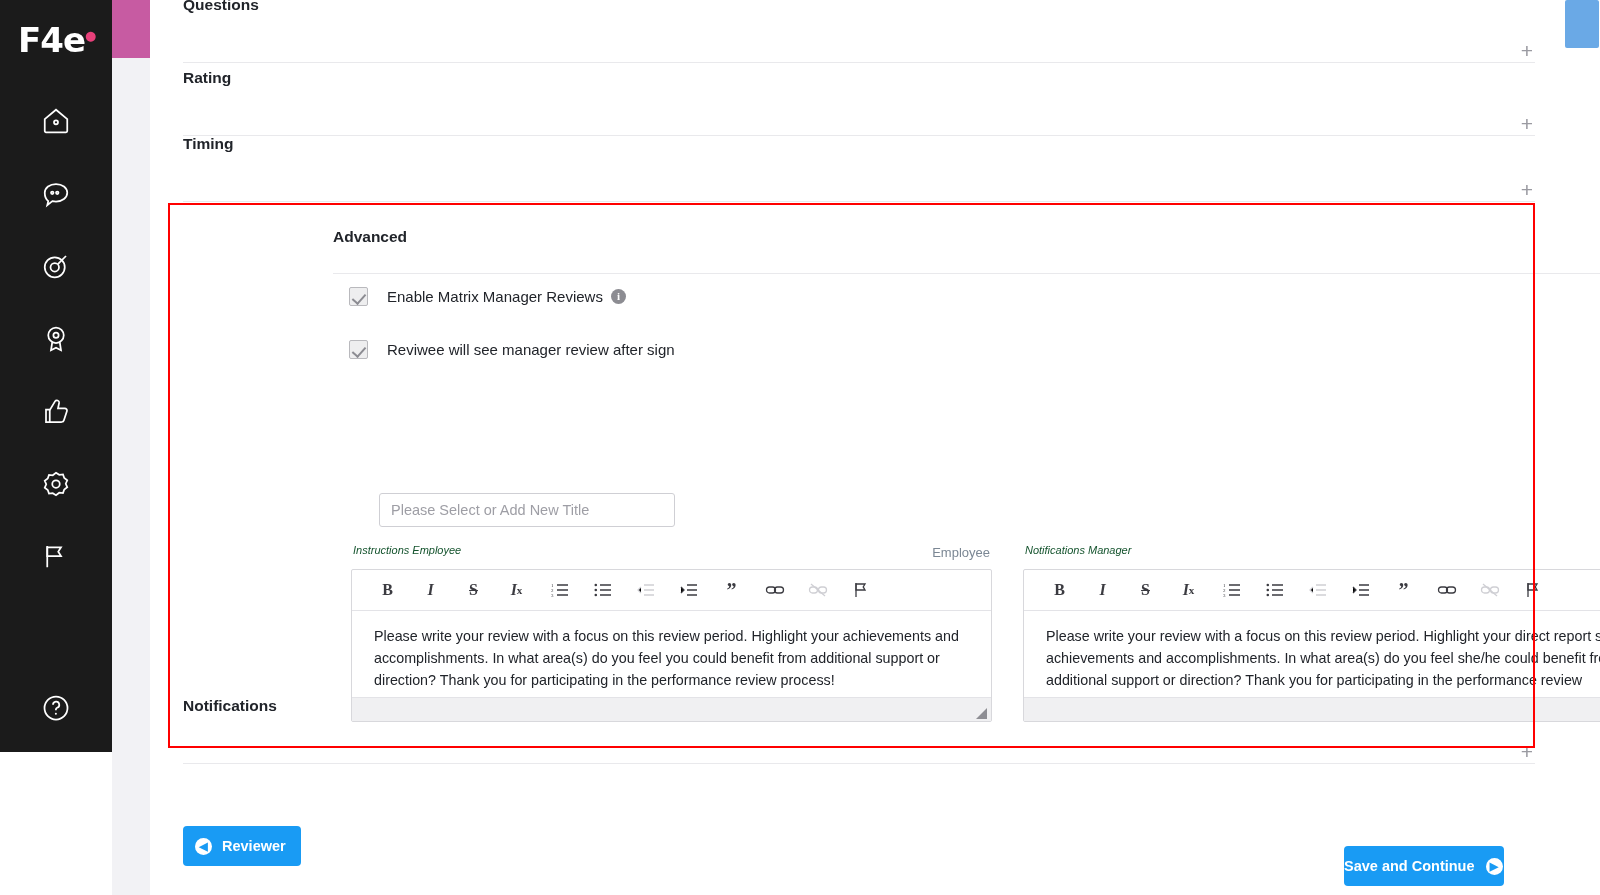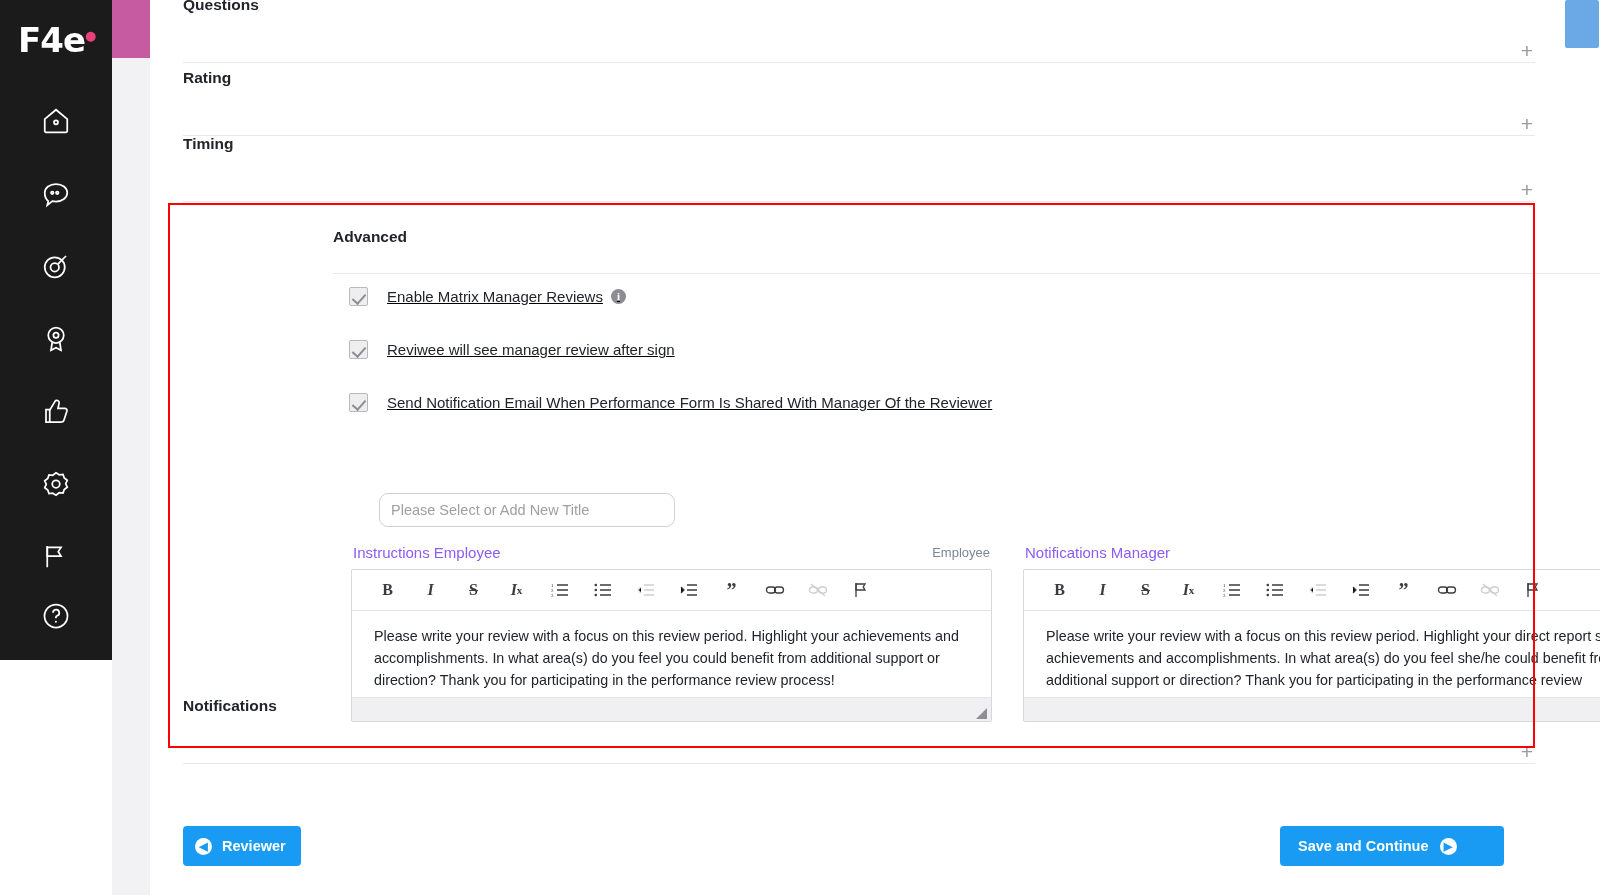--- a/index.html
+++ b/index.html
@@ -15,21 +15,21 @@
     position: relative;
     width: 1600px;
     height: 895px;
     background: #ffffff;
   }
 
   
   .rail {
     position: absolute;
     left: 0; top: 0;
-    width: 112px; height: 660px;
+    width: 112px; height: 752px;
     background: #1b1b1b;
     z-index: 5;
   }
   .logo {
     position: absolute;
     left: 18px; top: 14px;
     width: 78px; height: 44px;
     color: #ffffff;
     font-size: 34px;
     font-weight: bold;
@@ -144,21 +144,20 @@
   .adv-head .t {
     position: absolute; left: 0; top: 6px;
     font-size: 15.5px; color: #21242a; font-weight: bold;
   }
 
   .chk-row {
     position: absolute;
     left: 16px;
     display: flex;
     align-items: center;
-    text-decoration: underline;
   }
   .chk {
     width: 19px; height: 19px;
     border: 1px solid #b9b9bd;
     background: #eeeeef;
     border-radius: 2px;
     display: inline-block;
     position: relative;
     flex: 0 0 auto;
     cursor: pointer;
@@ -198,39 +197,39 @@
     position: absolute;
     left: 46px; top: 241px;
     font-size: 14.5px;
     color: #21242a;
   }
   .title-select {
     position: absolute;
     left: 46px; top: 271px;
     width: 296px; height: 34px;
     border: 1px solid #cfcfd4;
-    border-radius: 9px;
+    border-radius: 3px;
     background: #fff;
     font-size: 14.5px;
     color: #9e9ea5;
     padding: 0 11px;
     line-height: 32px;
     cursor: pointer;
     font-family: "Liberation Sans", sans-serif;
   }
   .title-select::placeholder { color: #9e9ea5; }
 
   
   .editor-block { position: absolute; top: 322px; }
   .editor-left  { left: 18px;  width: 641px; }
   .editor-right { left: 690px; width: 641px; }
 
   .ed-label {
     position: absolute; left: 2px; top: 0;
-    font-size: 15px; color: #8b5cf6;
+    font-size: 11px; color: #14532d; font-style: italic;
   }
   .ed-optional {
     position: absolute; right: 2px; top: 1px;
     font-size: 13px; color: #7b8794;
   }
   .ed-frame {
     position: absolute;
     top: 25px; left: 0;
     width: 100%; height: 153px;
     border: 1px solid #d8d8dc;
@@ -287,21 +286,21 @@
     color: #fff;
     font-size: 14.5px;
     font-weight: bold;
     display: flex;
     align-items: center;
     cursor: pointer;
     border: none;
     font-family: "Liberation Sans", sans-serif;
   }
   .btn-prev { left: 33px; top: 826px; width: 118px; padding-left: 12px; }
-  .btn-next { right: 60px; top: 826px; width: 224px; padding-left: 18px; }
+  .btn-next { right: 60px; top: 846px; width: 160px; }
   .circ {
     width: 17px; height: 17px;
     border-radius: 50%;
     background: #fff;
     color: #199bf4;
     font-size: 11px;
     display: flex; align-items: center; justify-content: center;
     flex: 0 0 auto;
   }
   .btn-prev .circ { margin-right: 10px; }
@@ -426,24 +425,20 @@
         <span class="chk"></span>
         <span class="chk-label">Enable Matrix Manager Reviews</span>
         <span class="info-ic">i</span>
       </div>
 
       <div class="chk-row" style="top:118px">
         <span class="chk"></span>
         <span class="chk-label">Reviwee will see manager review after sign</span>
       </div>
 
-      <div class="chk-row" style="top:171px">
-        <span class="chk"></span>
-        <span class="chk-label">Send Notification Email When Performance Form Is Shared With Manager Of the Reviewer</span>
-      </div>
 
 
       <input class="title-select" value="" placeholder="Please Select or Add New Title" style="">
 
       <div class="editor-block editor-left">
         <div class="ed-label">Instructions Employee</div>
         <div class="ed-optional">Employee</div>
         <div class="ed-frame">
           <div class="ed-toolbar">
             <div class="tb-btn" style="font-weight:bold">B</div>

